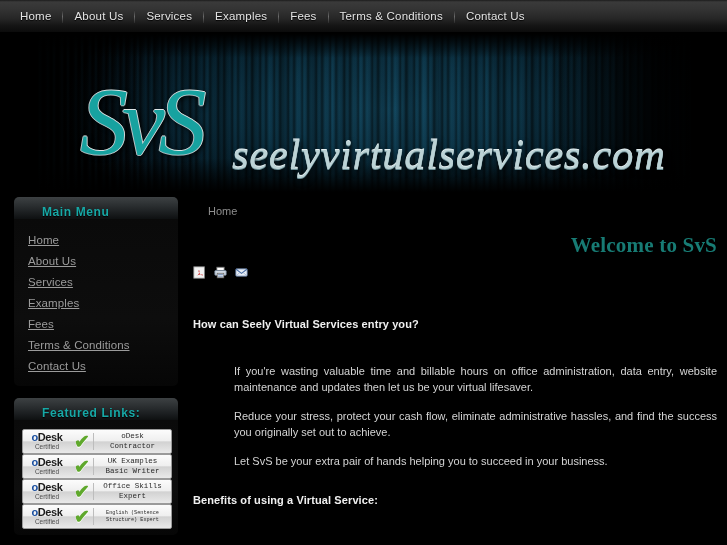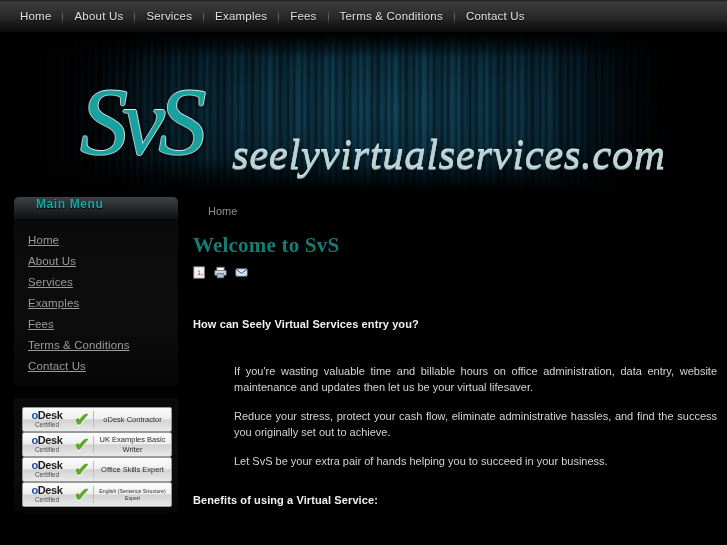--- a/index.html
+++ b/index.html
@@ -106,22 +106,22 @@
   
   #page { position: absolute; left: 0; top: 192px; width: 727px; height: 353px; background:#000; }
 
   
   #sidebar { position: absolute; left: 14px; top: 5px; width: 164px; }
   .module { margin-bottom: 12px; }
   .module-head {
     height: 22px;
     border-radius: 5px 5px 0 0;
     background: linear-gradient(to bottom, #3d4143 0%, #2d3133 34%, #1b1e20 72%, #0e1011 100%);
-    display: flex; align-items: flex-start;
-    padding-left: 22px;
+    display: flex; align-items: flex-end;
+    padding-left: 28px;
     overflow: hidden;
   }
   .module-head-title {
     color: #17a8a6;
     font-size: 12px;
     font-weight: bold;
     letter-spacing: .6px;
     text-shadow: 0 1px 1px #000;
   }
   .module-body {
@@ -164,36 +164,37 @@
   .badge-check {
     width: 22px; flex-shrink: 0;
     color: #5fa82c; font-size: 19px; font-weight: bold;
     text-align: center; line-height: 1;
     text-shadow: 0 1px 0 #fff;
   }
   .badge-div { width:1px; height:17px; background:#bdbdbd; flex-shrink:0; }
   .badge-right {
     flex: 1; text-align: center;
     font-size: 7.5px; color: #2b2b2b;
-    line-height: 1.22; padding: 0 3px;
+    line-height: 1.22; padding: 0 3px; font-family: Liberation Mono, monospace;
   }
   .badge.small .badge-right { font-size: 5.2px; line-height: 1.2; }
 
   
   #content { position: absolute; left: 193px; top: 0; width: 524px; }
   #breadcrumb {
     color: #8e8e8e; font-size: 11px;
     padding: 13px 0 0 15px;
   }
   #page-title {
     font-family: "Liberation Serif", serif;
     color: #177b74;
     font-size: 21px;
     margin: 16px 0 0 0;
     letter-spacing: .2px;
+    text-align: right;
   }
   #tool-icons { display: flex; gap: 8px; margin-top: 8px; }
   .tool-icon { width: 13px; height: 13px; cursor: pointer; display:block; }
 
   .body-h {
     color: #f0f0f0;
     font-size: 11px; font-weight: bold;
     margin-top: 24px;
     letter-spacing: .1px;
   }
@@ -252,20 +253,23 @@
         <span class="menu-link">About Us</span>
         <span class="menu-link">Services</span>
         <span class="menu-link">Examples</span>
         <span class="menu-link">Fees</span>
         <span class="menu-link">Terms &amp; Conditions</span>
         <span class="menu-link">Contact Us</span>
       </div>
     </div>
 
     <div class="module">
+      <div class="module-head">
+        <span class="module-head-title">Featured Links:</span>
+      </div>
       <div class="module-body" id="featured-body">
 
         <div class="badge">
           <span class="badge-left">
             <span class="badge-odesk"><span class="o">o</span><span>Desk</span></span>
             <span class="badge-certified">Certified</span>
           </span>
           <span class="badge-check">✔</span>
           <span class="badge-div"></span>
           <span class="badge-right">oDesk Contractor</span>

